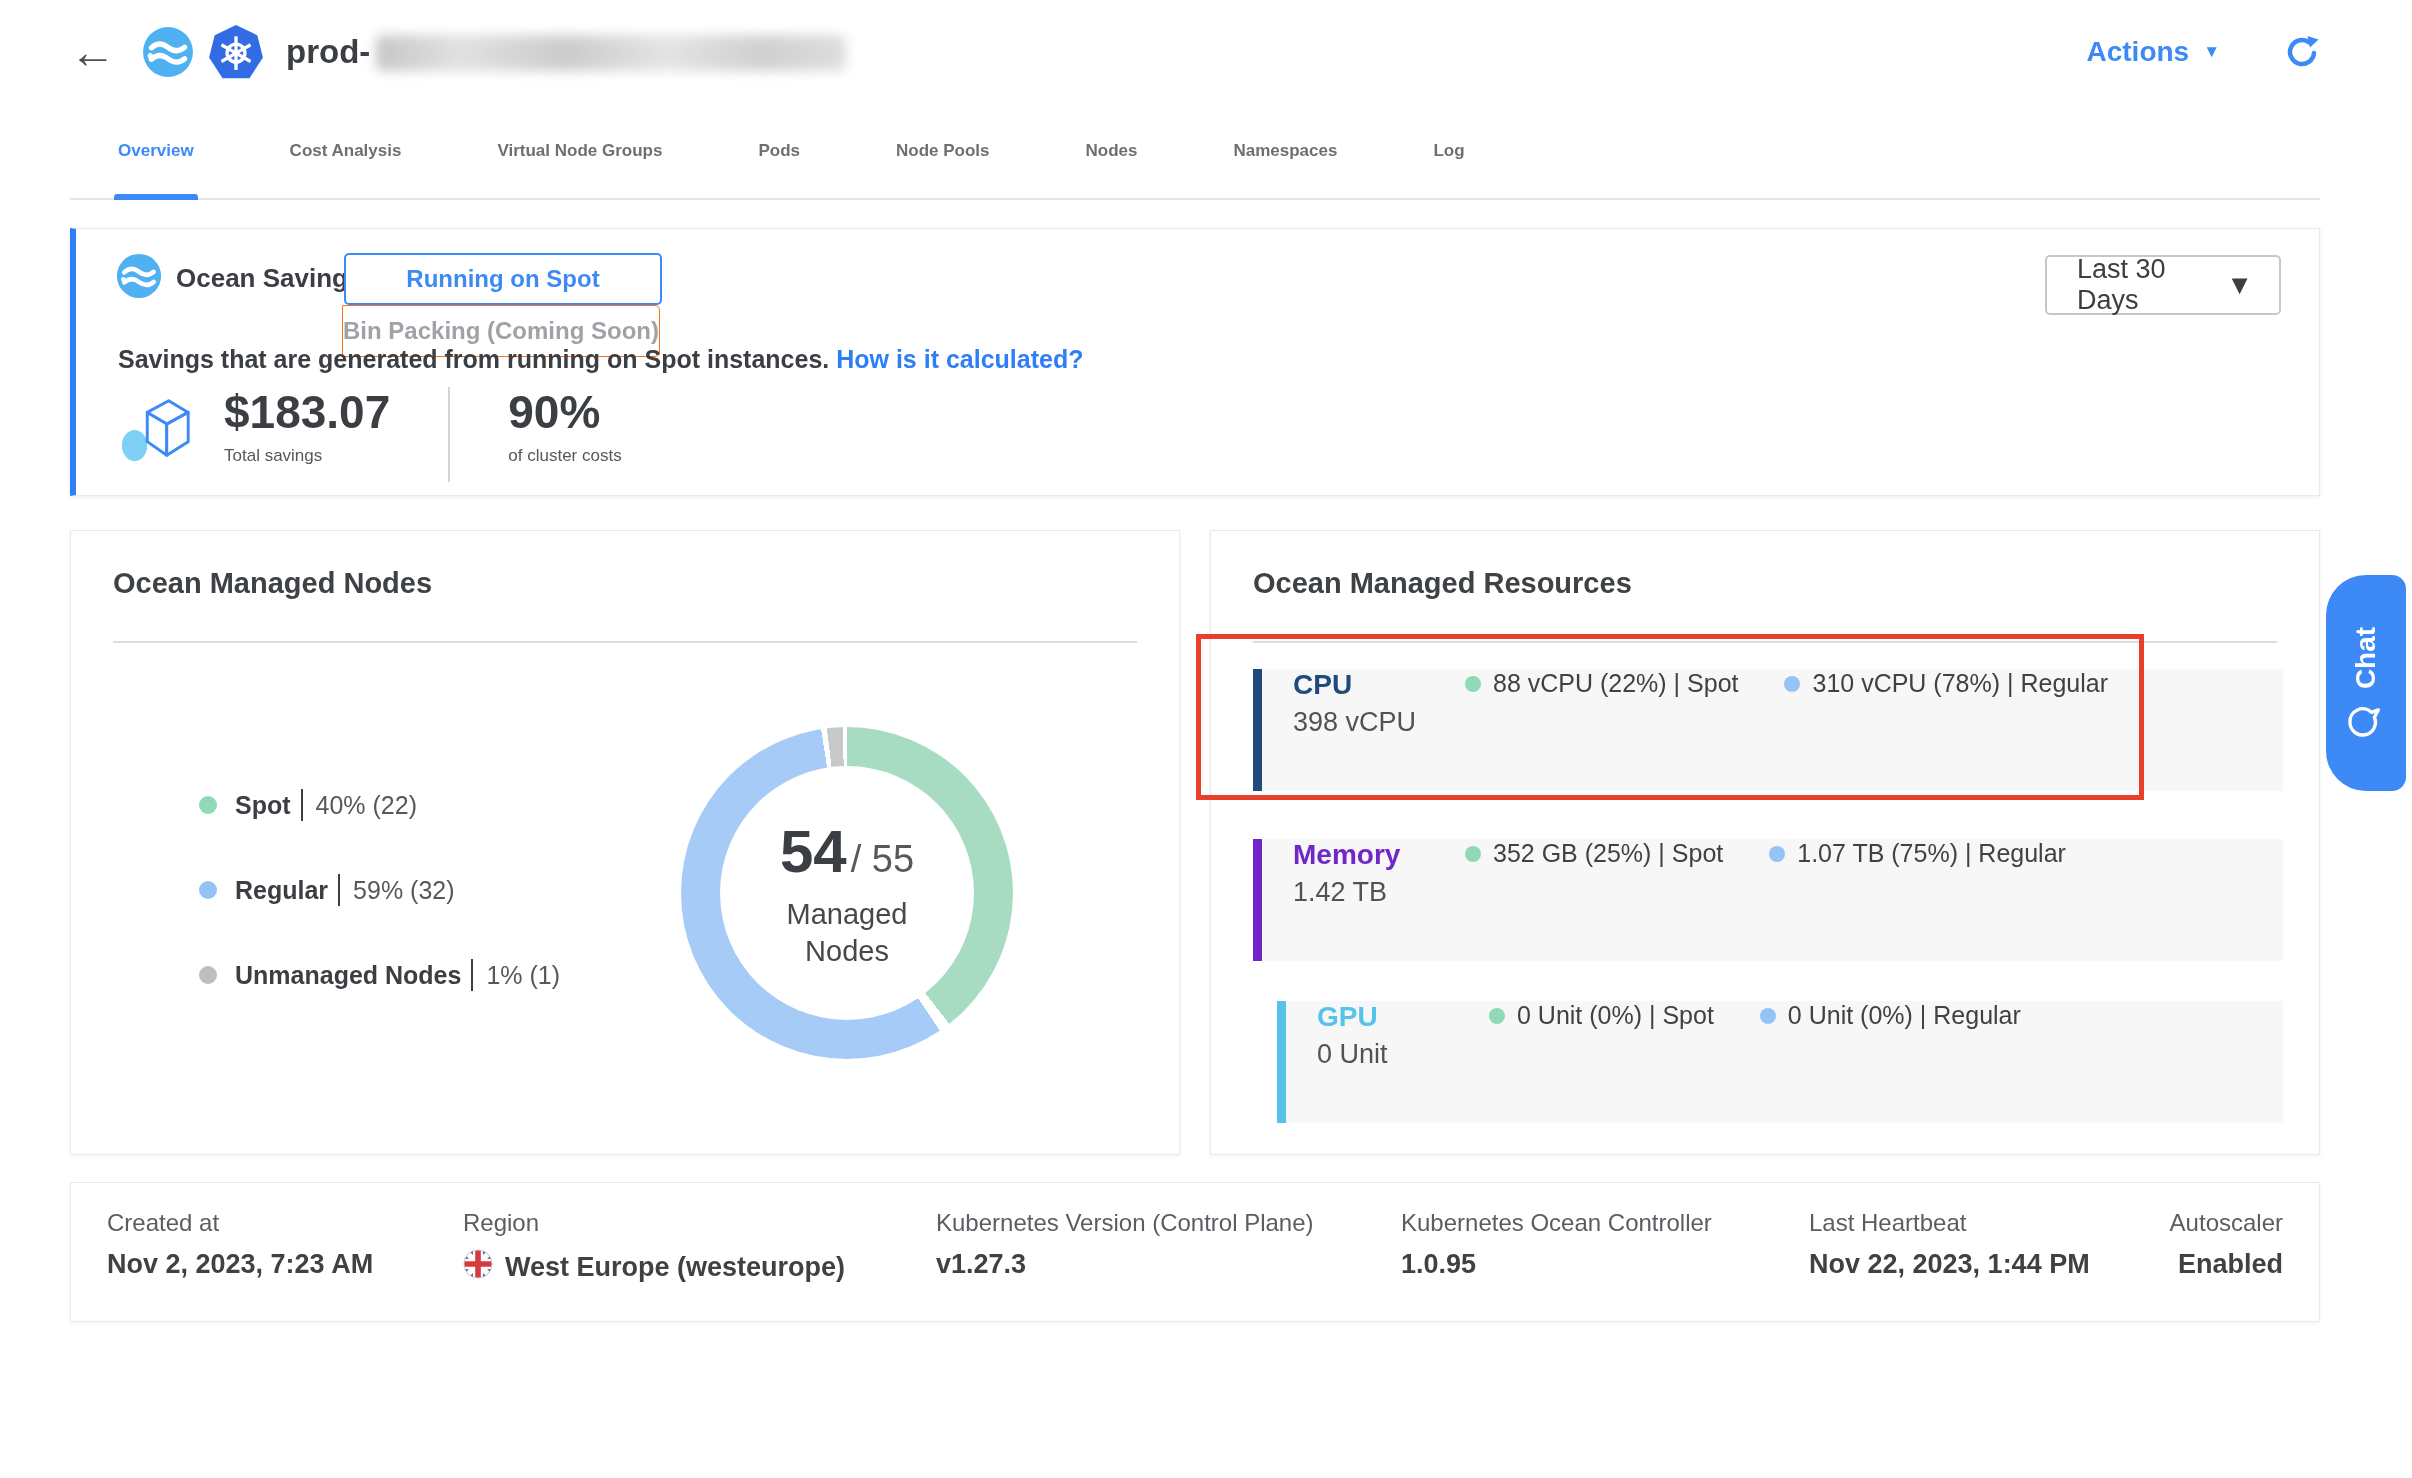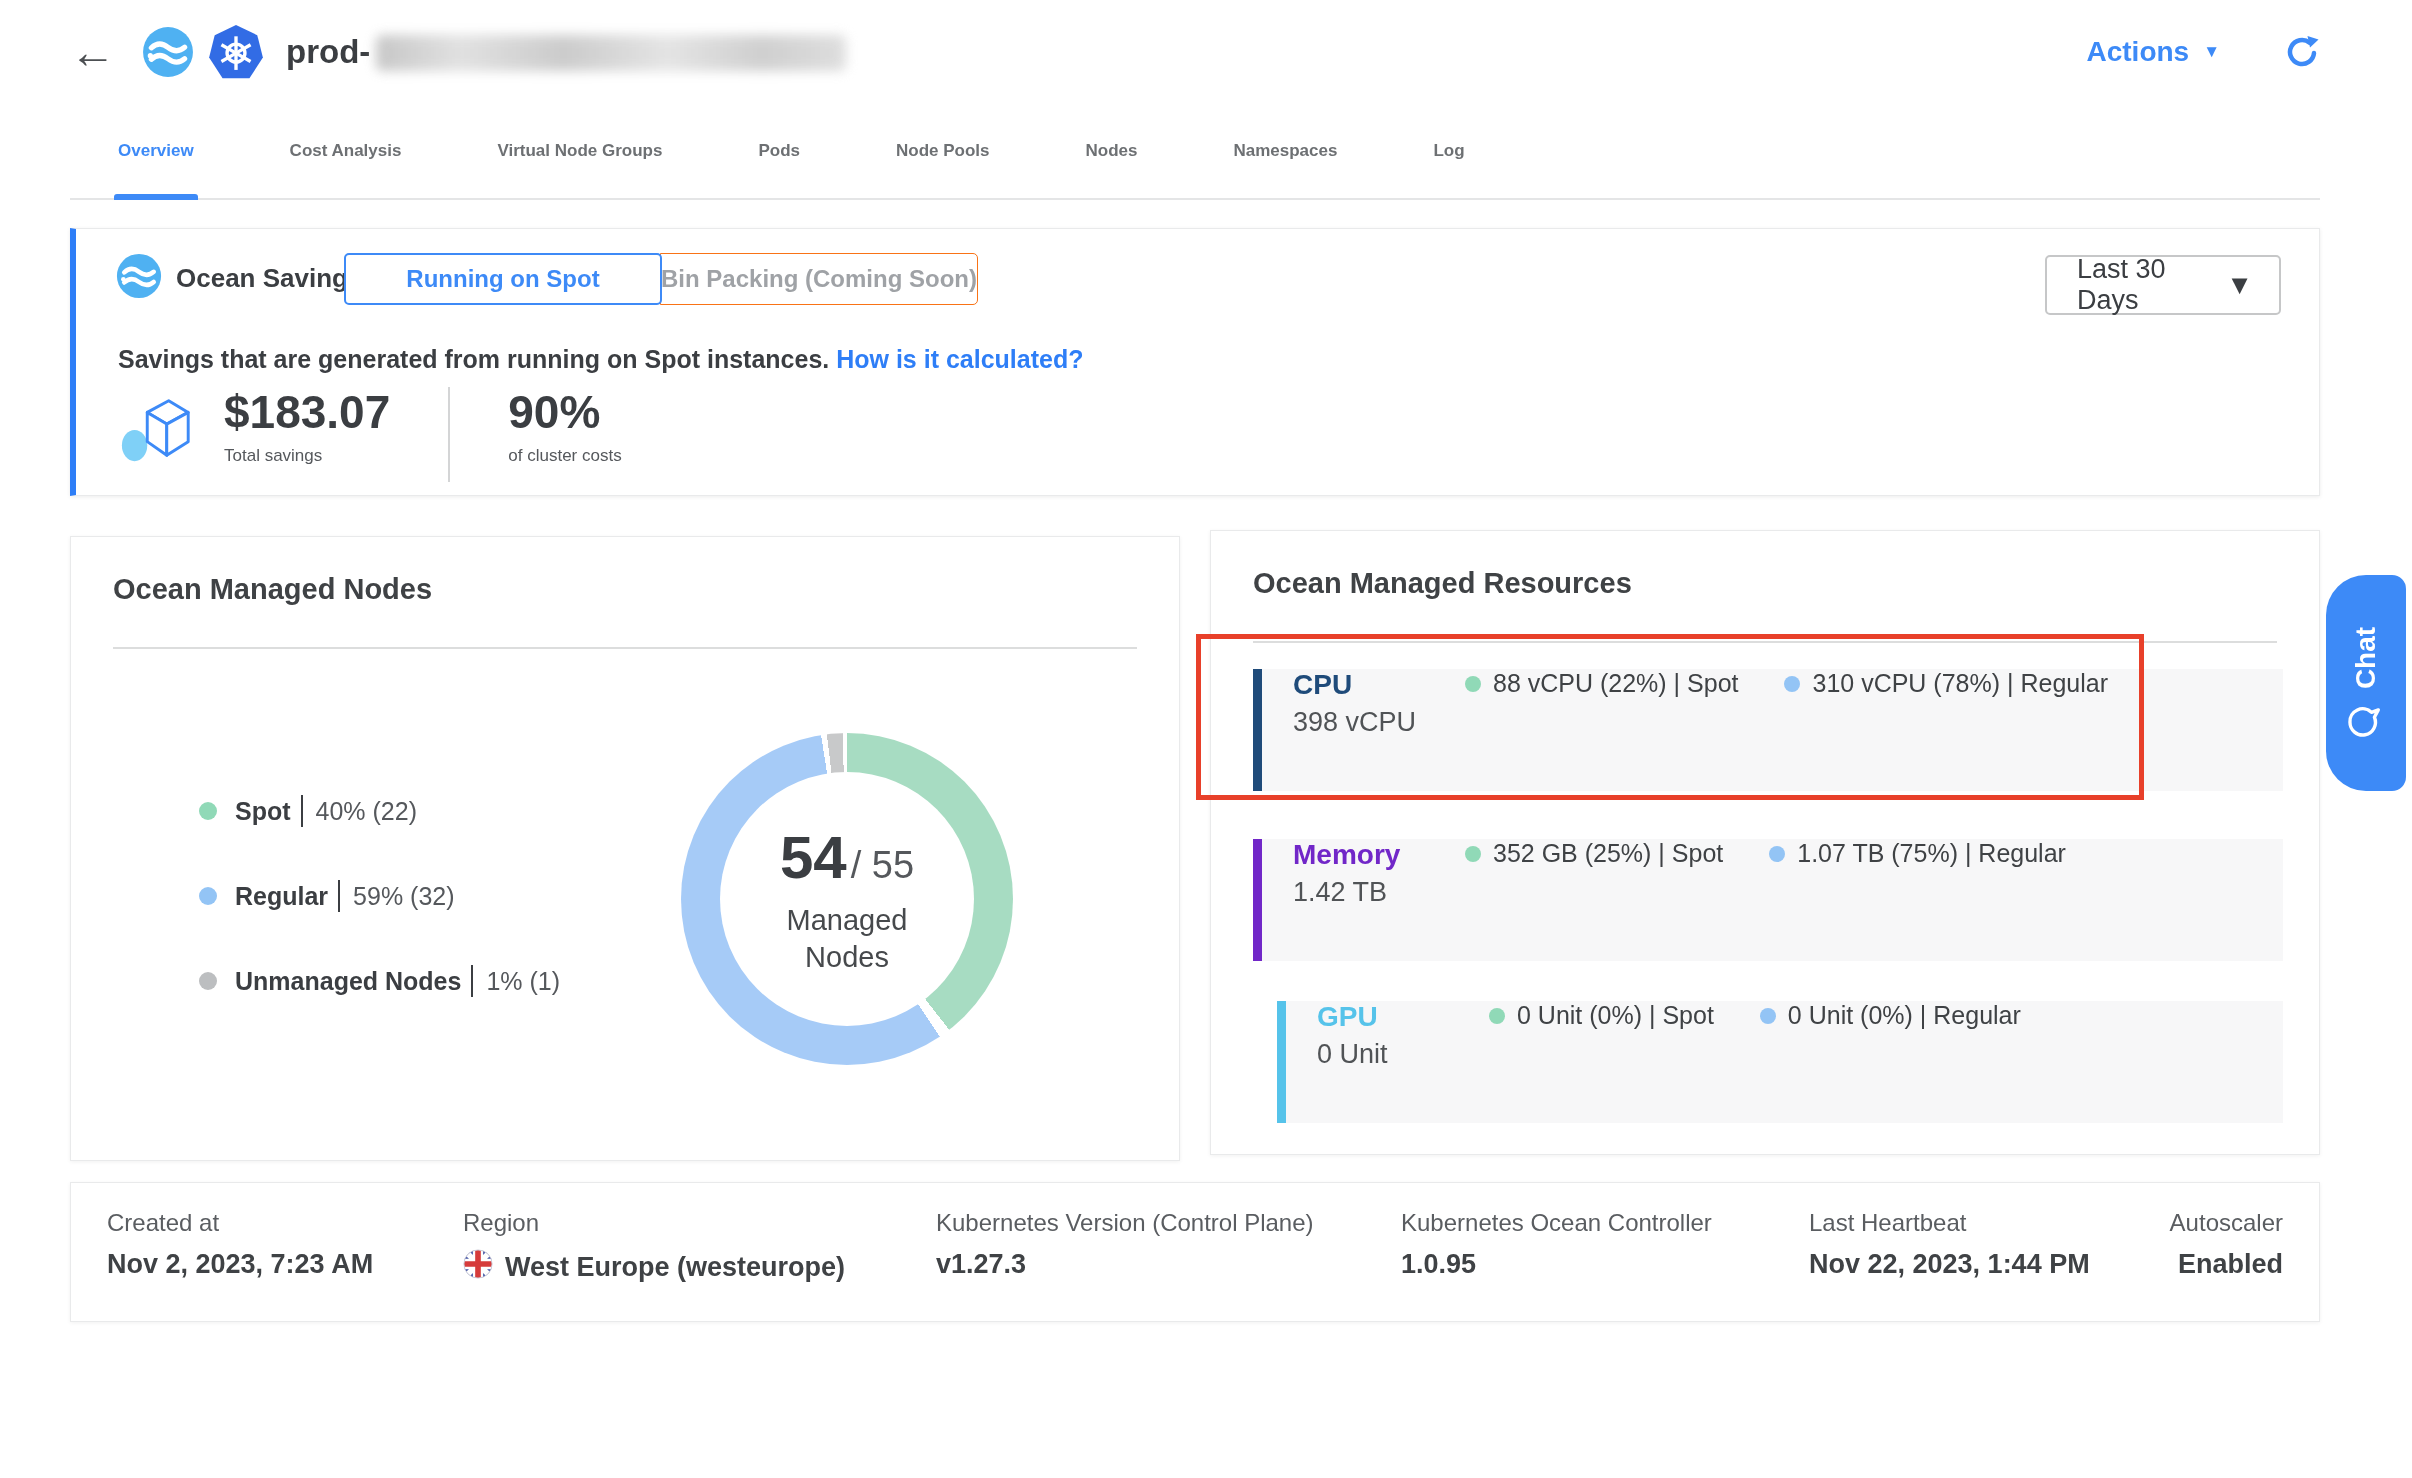--- a/index.html
+++ b/index.html
@@ -25,40 +25,40 @@
     display:flex; gap:96px; padding-left:48px; align-items:stretch; }
   .tab { display:flex; align-items:center; font-size:17px; font-weight:700; color:#6d7073; position:relative; cursor:pointer; white-space:nowrap; }
   .tab.active { color:#3d8af7; }
   .tab.active::after { content:""; position:absolute; left:-4px; right:-4px; bottom:-2px; height:6px; background:#3d8af7; border-radius:3px 3px 0 0; }
 
   
   .banner { position:absolute; left:70px; top:228px; width:2250px; height:268px; background:#fff;
     border:1px solid #e9eaeb; border-left:6px solid #2e7ef7; box-shadow:0 1px 4px rgba(0,0,0,.08); }
   .banner-row1 { position:absolute; left:40px; top:24px; display:flex; align-items:center; }
   .savings-label { font-size:26px; font-weight:700; color:#3b3e42; margin-left:14px; }
-  .toggle { position:absolute; left:268px; top:24px; display:flex; }
+  .toggle { position:absolute; left:268px; top:24px; display:flex;flex-direction:column; }
   .toggle-btn { height:52px; display:flex; align-items:center; justify-content:center; font-size:24px; font-weight:700; background:#fff; cursor:pointer; }
   .toggle-btn.on { width:318px; border:2px solid #3d8af7; color:#3d8af7; border-radius:5px; z-index:2; }
   .toggle-btn.off { width:318px; border:1px solid #f97316; color:#9fa2a6; border-radius:0 5px 5px 0; margin-left:-2px; }
   .period-select { position:absolute; right:38px; top:26px; width:236px; height:60px; border:2px solid #c6c7c8; border-radius:5px;
     display:flex; align-items:center; justify-content:space-between; padding:0 26px 0 30px; cursor:pointer; }
   .period-select span { font-size:27px; color:#3b3e42; }
   .caret-dark { font-size:16px; color:#3b3e42; }
   .banner-row2 { position:absolute; left:42px; top:116px; font-size:25px; font-weight:700; color:#3b3e42; }
   .banner-link { color:#2e7ef7; cursor:pointer; font-weight:700; }
   .banner-row3 { position:absolute; left:42px; top:158px; display:flex; align-items:flex-start; }
   .metric { display:flex; flex-direction:column; }
   .metric-value { font-size:46px; font-weight:700; color:#3b3e42; line-height:1.1; }
   .metric-label { font-size:17px; color:#55585c; margin-top:8px; }
   .metric-divider { width:2px; height:95px; background:#d4d5d6; margin:0 58px; }
   .cube-wrap { margin-right:28px; margin-top:2px; }
 
   
   .card { position:absolute; background:#fff; border:1px solid #e9eaeb; box-shadow:0 1px 4px rgba(0,0,0,.06); }
-  .card-nodes { left:70px; top:530px; width:1110px; height:625px;margin-top:6px; }
+  .card-nodes { left:70px; top:530px; width:1110px; height:625px; }
   .card-res   { left:1210px; top:530px; width:1110px; height:625px; }
   .card-title { position:absolute; left:42px; top:36px; font-size:29px; font-weight:700; color:#3f4245; }
   .card-divider { position:absolute; left:42px; right:42px; top:110px; height:2px; background:#dcdddd; }
 
   
   .legend { position:absolute; left:128px; top:258px; }
   .legend-item { display:flex; align-items:center; height:32px; margin-bottom:53px; }
   .dot { width:18px; height:18px; border-radius:50%; display:inline-block; flex:0 0 auto; }
   .l-label { font-size:25px; font-weight:700; color:#3b3e42; margin-left:18px; }
   .l-sep { width:2px; height:32px; background:#3b3e42; margin:0 13px 0 10px; }

